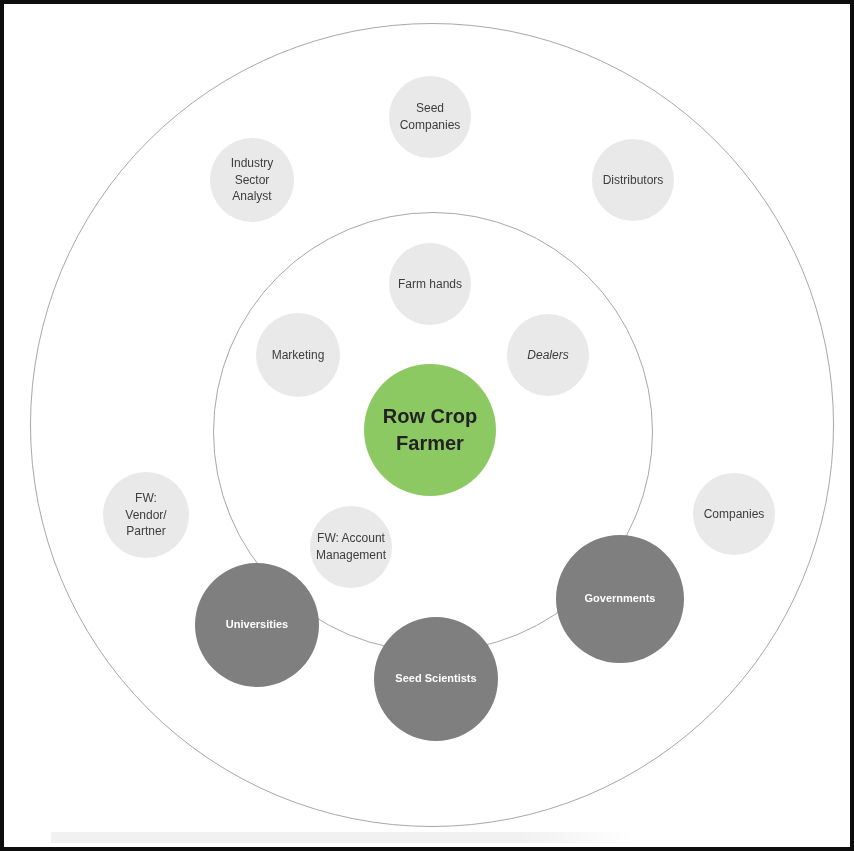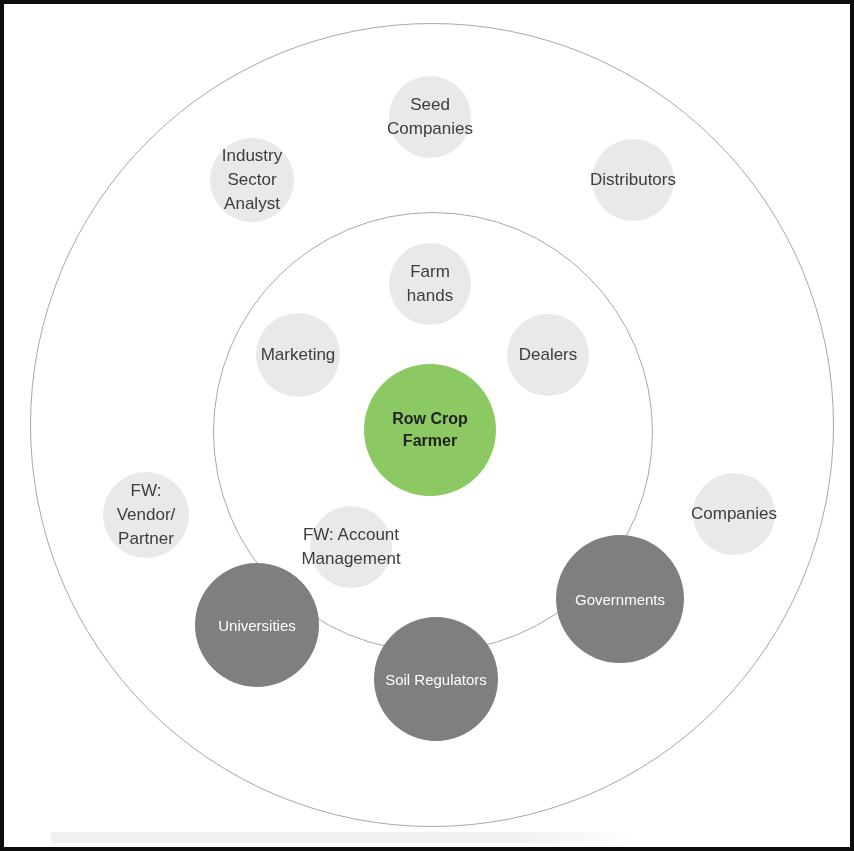--- a/index.html
+++ b/index.html
@@ -30,32 +30,33 @@
     justify-content: center;
     text-align: center;
     white-space: pre-line;
     line-height: 1.4;
     z-index: 2;
     user-select: none;
   }
   .node.outer, .node.inner {
     background: var(--bubble-bg, #e9e9e9);
     color: var(--bubble-text, #3d3d3d);
-    font-size: 17px;
+    font-size: 12px;
   }
   .node.dark {
     background: var(--dark-bg, #7f7f7f);
     color: var(--dark-text, #ffffff);
-    font-size: 15px;
+    font-size: 11px;
     z-index: 3;
+    font-weight: bold;
   }
   .node.center {
     background: var(--center-bg, #8dc963);
     color: var(--center-text, #222222);
-    font-size: 16px;
+    font-size: 20px;
     font-weight: 700;
     line-height: 1.35;
     z-index: 4;
   }
 
   .scrollbar-track {
     position: absolute;
     left: 47px;
     bottom: 4px;
     width: 585px;
@@ -77,23 +78,23 @@
   <div class="node outer" style="left: 206px; top: 134px; height: 84px; width: 84px;">Industry
 Sector
 Analyst</div>
   <div class="node outer" style="left: 588px; top: 135px; height: 82px; width: 82px;">Distributors</div>
   <div class="node outer" style="left: 99px; top: 468px; height: 86px; width: 86px;">FW:
 Vendor/
 Partner</div>
   <div class="node outer" style="left: 689px; top: 469px; height: 82px; width: 82px;">Companies</div>
   <div class="node inner" style="left: 385px; top: 239px; height: 82px; width: 82px;">Farm hands</div>
   <div class="node inner" style="left: 252px; top: 309px; height: 84px; width: 84px;">Marketing</div>
-  <div class="node inner" style="left: 503px; top: 310px; height: 82px; width: 82px;">Dealers</div>
+  <div class="node inner" style="left: 503px; top: 310px; height: 82px; width: 82px; font-style: italic;">Dealers</div>
   <div class="node inner" style="left: 306px; top: 502px; height: 82px; width: 82px;">FW: Account
 Management</div>
   <div class="node dark" style="left: 191px; top: 559px; height: 124px; width: 124px;">Universities</div>
-  <div class="node dark" style="left: 370px; top: 613px; height: 124px; width: 124px;">Soil Regulators</div>
+  <div class="node dark" style="left: 370px; top: 613px; height: 124px; width: 124px;">Seed Scientists</div>
   <div class="node dark" style="left: 552px; top: 531px; height: 128px; width: 128px;">Governments</div>
   <div class="node center" style="left: 360px; top: 360px; height: 132px; width: 132px;">Row Crop
 Farmer</div>
 
   <div class="scrollbar-track"></div>
 </div>
 
 </body></html>

